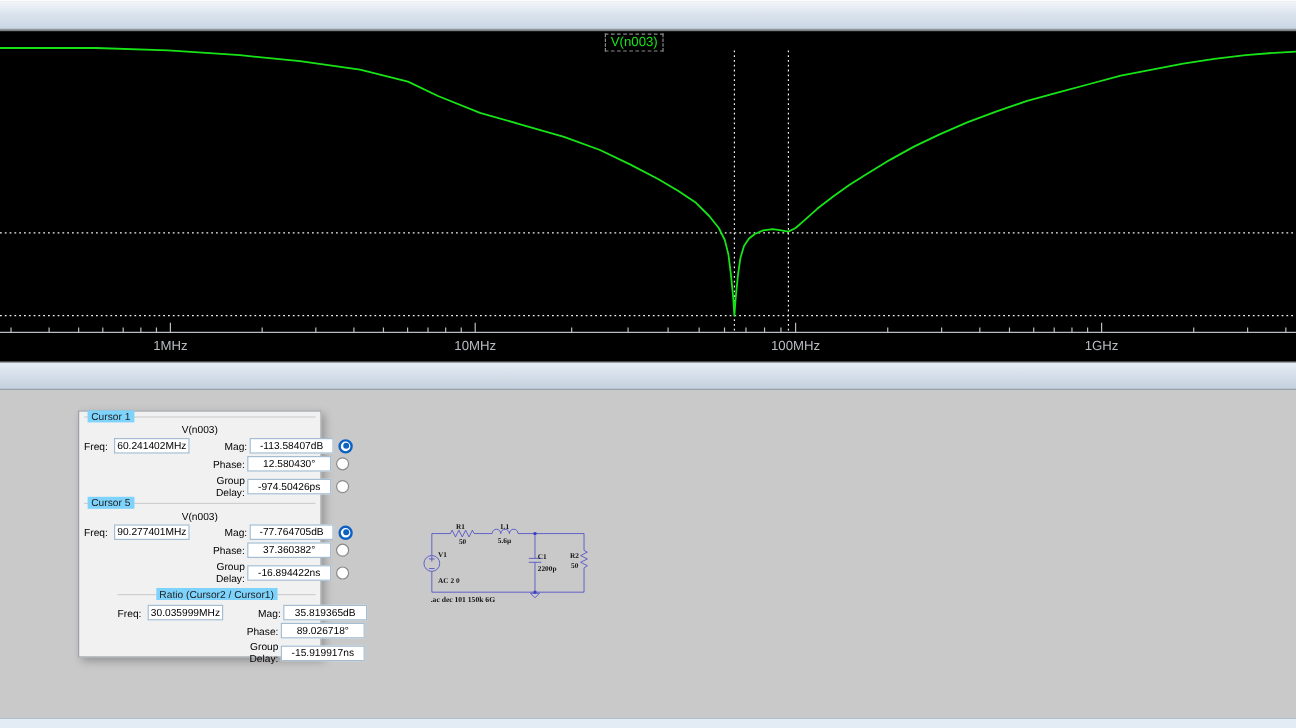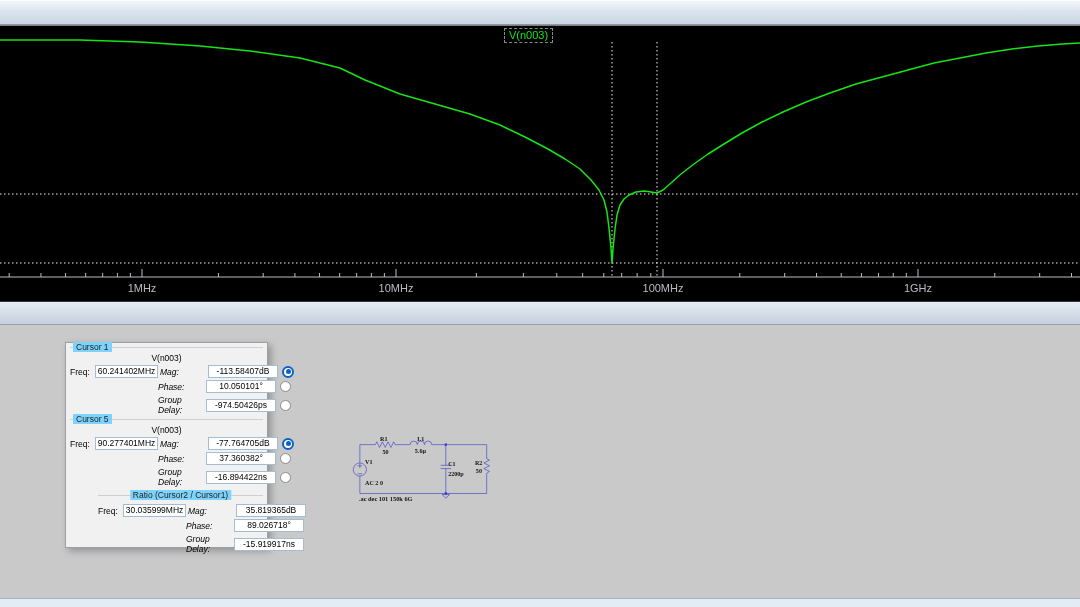--- a/index.html
+++ b/index.html
@@ -42,21 +42,21 @@
   .dlg-close{color:#666;font-size:12px;line-height:12px;cursor:default;padding:0 2px;}
   .lt-icon{width:12px;height:12px;display:inline-block;}
   .group{position:relative;border-top:1px solid #cfcfcf;margin:4px 4px 0 4px;padding-top:3px;}
   .group-label{position:absolute;top:-6px;left:3px;background:#7dd3fc;padding:0 3px;
     font-size:8.5px;color:#222;}
   .group-label.centered{left:50%;transform:translateX(-50%);white-space:nowrap;}
   .trace-name{text-align:center;margin:2px 0 2px 0;}
   .row{display:flex;align-items:center;margin:0 0 2px 0;gap:2px;}
   .c-freq-lbl{width:23px;text-align:left;flex:none;}
   .c-freq-field{width:61px;flex:none;}
-  .c-lbl{width:46px;text-align:left;flex:none;font-style:italic;}
+  .c-lbl{width:46px;text-align:right;flex:none;}
   .c-field{width:68px;flex:none;}
   .indent{margin-left:88px;}
   .field{display:inline-block;height:11px;line-height:11px;background:#fff;
     border:1px solid #a4bdd3;text-align:center;font-size:8.5px;overflow:hidden;}
   .radio{width:9px;height:9px;border-radius:50%;background:#fff;border:1px solid #8a8a8a;
     flex:none;position:relative;margin-left:2px;}
   .radio.checked{border:2px solid #0b61c4;width:8px;height:8px;}
   .radio.checked::after{content:"";position:absolute;left:1.5px;top:1.5px;width:5px;height:5px;
     border-radius:50%;background:#0b61c4;}
 </style>
@@ -178,21 +178,21 @@
         <div class="trace-name">V(n003)</div>
         <div class="row">
           <span class="c-freq-lbl">Freq:</span>
           <span class="field c-freq-field">60.241402MHz</span>
           <span class="c-lbl">Mag:</span>
           <span class="field c-field">-113.58407dB</span>
           <span class="radio checked"></span>
         </div>
         <div class="row indent">
           <span class="c-lbl">Phase:</span>
-          <span class="field c-field">10.050101°</span>
+          <span class="field c-field">12.580430°</span>
           <span class="radio"></span>
         </div>
         <div class="row indent">
           <span class="c-lbl">Group Delay:</span>
           <span class="field c-field">-974.50426ps</span>
           <span class="radio"></span>
         </div>
       </div>
 
       <div class="group">

